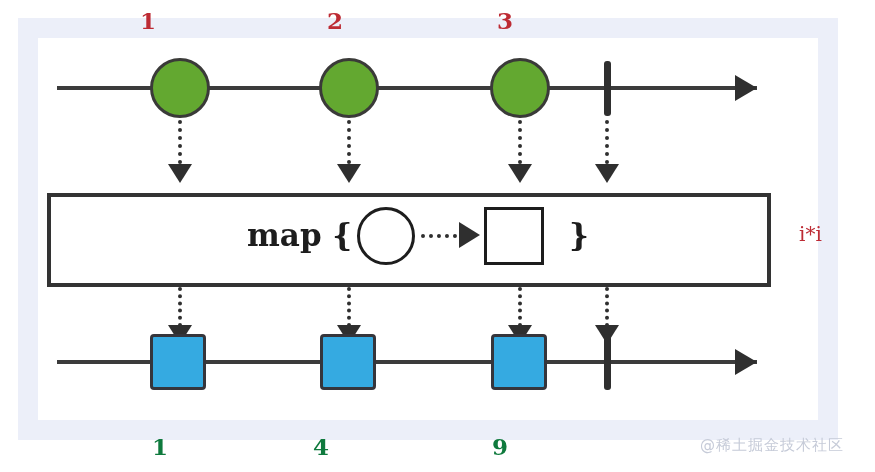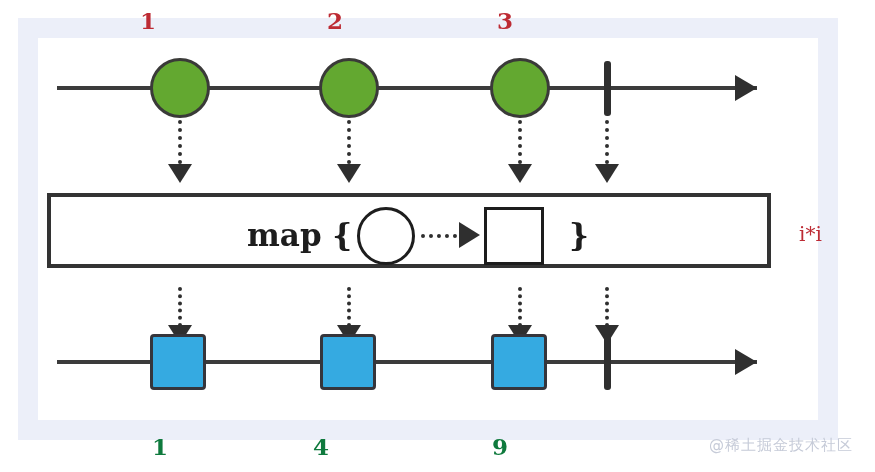--- a/index.html
+++ b/index.html
@@ -86,21 +86,21 @@
     border-left: 12px solid transparent;
     border-right: 12px solid transparent;
     border-top: 19px solid #2f2f2f;
   }
   
   .op-box {
     position: absolute;
     left: 47px;
     top: 193px;
     width: 724px;
-    height: 75px;
+    height: 94px;
     border: 4px solid #333333;
     background: #ffffff;
     box-sizing: border-box;
   }
   .op-label {
     position: absolute;
     font-family: "DejaVu Serif", serif;
     font-weight: bold;
     font-size: 31px;
     color: #1d1d1d;
@@ -167,21 +167,20 @@
     line-height: 1;
     white-space: nowrap;
   }
   .watermark {
     position: absolute;
     font-family: "DejaVu Sans", sans-serif;
     font-size: 15px;
     color: #c6cbd8;
     white-space: nowrap;
     letter-spacing: 1px;
-    margin-left: 9px;
   }
 </style>
 </head>
 <body>
 
 <div id="stage">
 
   <div class="panel-outer"></div>
   <div class="panel-inner"></div>
 

